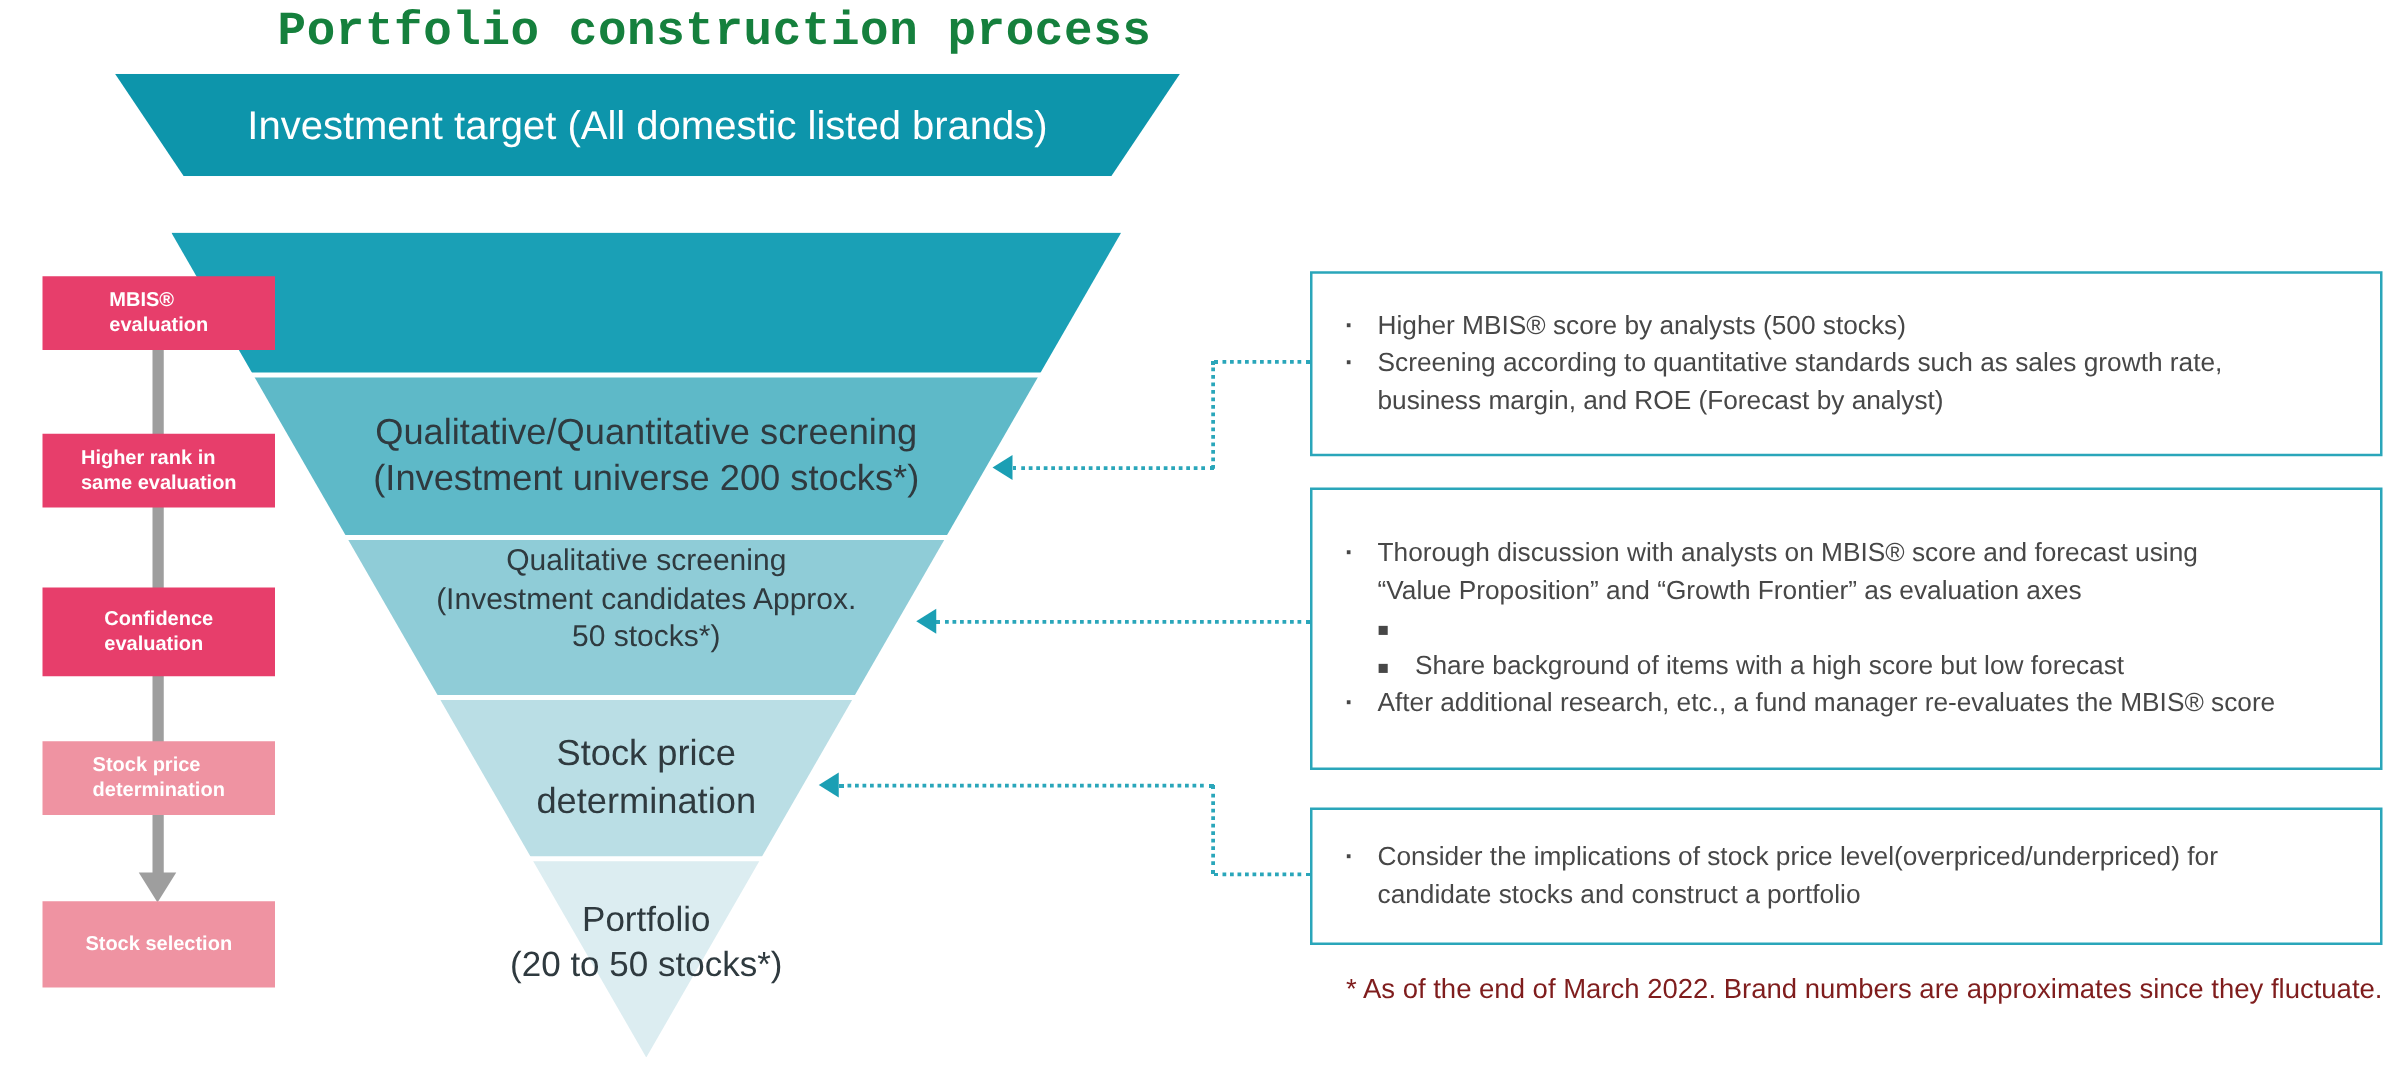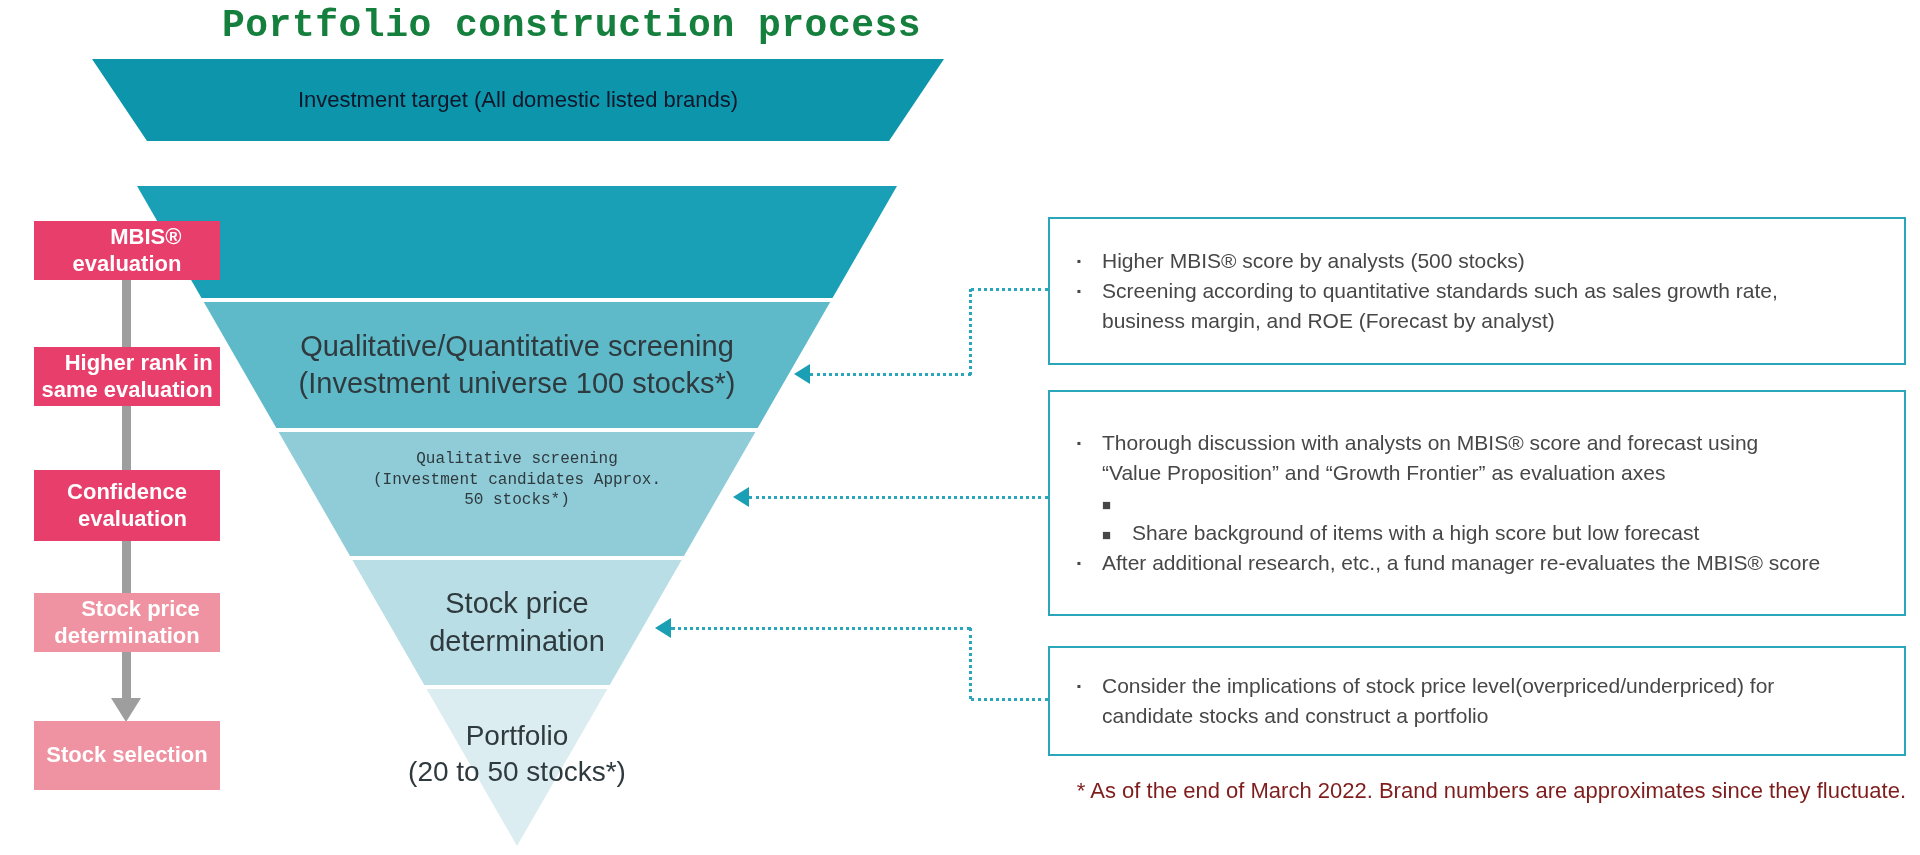--- a/index.html
+++ b/index.html
@@ -9,37 +9,37 @@
     font-family:"Liberation Sans","DejaVu Sans",sans-serif; overflow:hidden;
   }
   .abs { position:absolute; }
 
   .title { left:222px; top:4px; font-size:38px; font-weight:600; color:#15803d; letter-spacing:.5px;font-family:Liberation Mono, monospace; }
 
   .trapezoid {
     left:92px; top:59px; width:852px; height:82px; background:#0d95ab;
     clip-path:polygon(0 0,100% 0,calc(100% - 55px) 100%,55px 100%);
     display:flex; align-items:center; justify-content:center;
-    color:#0f172a; font-size:22px;
+    color:#ffffff; font-size:32px;
   }
 
   .funnel { left:137px; top:186px; width:760px; height:660px;
     clip-path:polygon(0 0,100% 0,50% 100%); }
   .band { position:absolute; left:0; width:100%; }
 
   .flabel {
     position:absolute; left:137px; width:760px;
     display:flex; align-items:center; justify-content:center;
     text-align:center; white-space:pre-line; color:#2f3a3f; line-height:1.28;
   }
 
   .step {
     position:absolute; left:34px; width:186px;
     display:flex; align-items:center; justify-content:center;
-    text-align:right; color:#ffffff; font-weight:bold; font-size:22px;
+    text-align:left; color:#ffffff; font-weight:bold; font-size:16px;
     line-height:1.2; white-space:pre-line; z-index:3;
   }
   .crimson { background:#e73e6b; }
   .pink { background:#ef93a2; }
 
   .vline { left:122px; top:250px; width:9px; height:450px; background:#9e9e9e; z-index:1; }
   .vhead { left:111px; top:698px; width:0; height:0; z-index:1;
     border-left:15px solid transparent; border-right:15px solid transparent;
     border-top:24px solid #9e9e9e; }
 
@@ -74,22 +74,22 @@
 
   <div class="abs funnel">
     <div class="band" style="top:0;height:112px;background:#1aa0b6;"></div>
     <div class="band" style="top:116px;height:126px;background:#5eb9c8;"></div>
     <div class="band" style="top:246px;height:124px;background:#8fccd7;"></div>
     <div class="band" style="top:374px;height:125px;background:#badee5;"></div>
     <div class="band" style="top:503px;height:157px;background:#dcedf1;"></div>
   </div>
 
   <div class="flabel" style="top:302px;height:126px;font-size:29px;">Qualitative/Quantitative screening
-(Investment universe 100 stocks*)</div>
-  <div class="flabel" style="top:432px;height:96px;font-size:16px;font-family:Liberation Mono, monospace;">Qualitative screening
+(Investment universe 200 stocks*)</div>
+  <div class="flabel" style="top:432px;height:96px;font-size:24px;">Qualitative screening
 (Investment candidates Approx.
 50 stocks*)</div>
   <div class="flabel" style="top:560px;height:125px;font-size:29px;">Stock price
 determination</div>
   <div class="flabel" style="top:689px;height:130px;font-size:28px;">Portfolio
 (20 to 50 stocks*)</div>
 
   <div class="abs vline"></div>
   <div class="abs vhead"></div>
 

